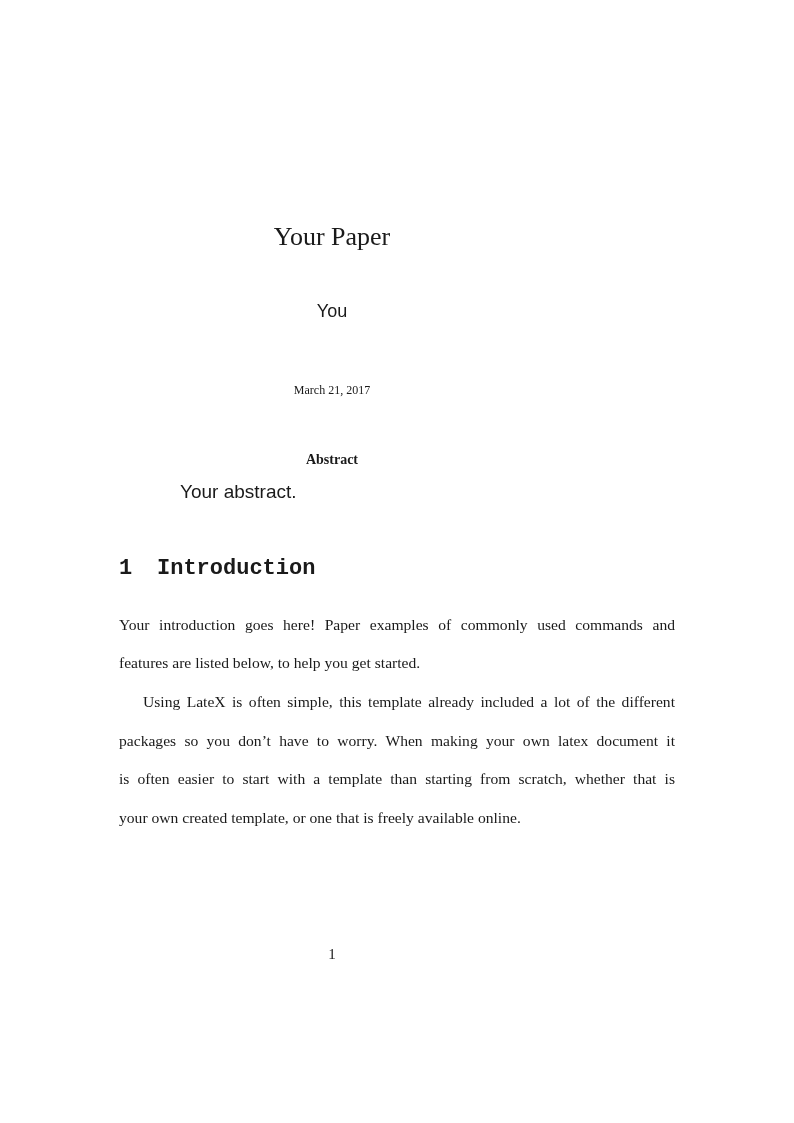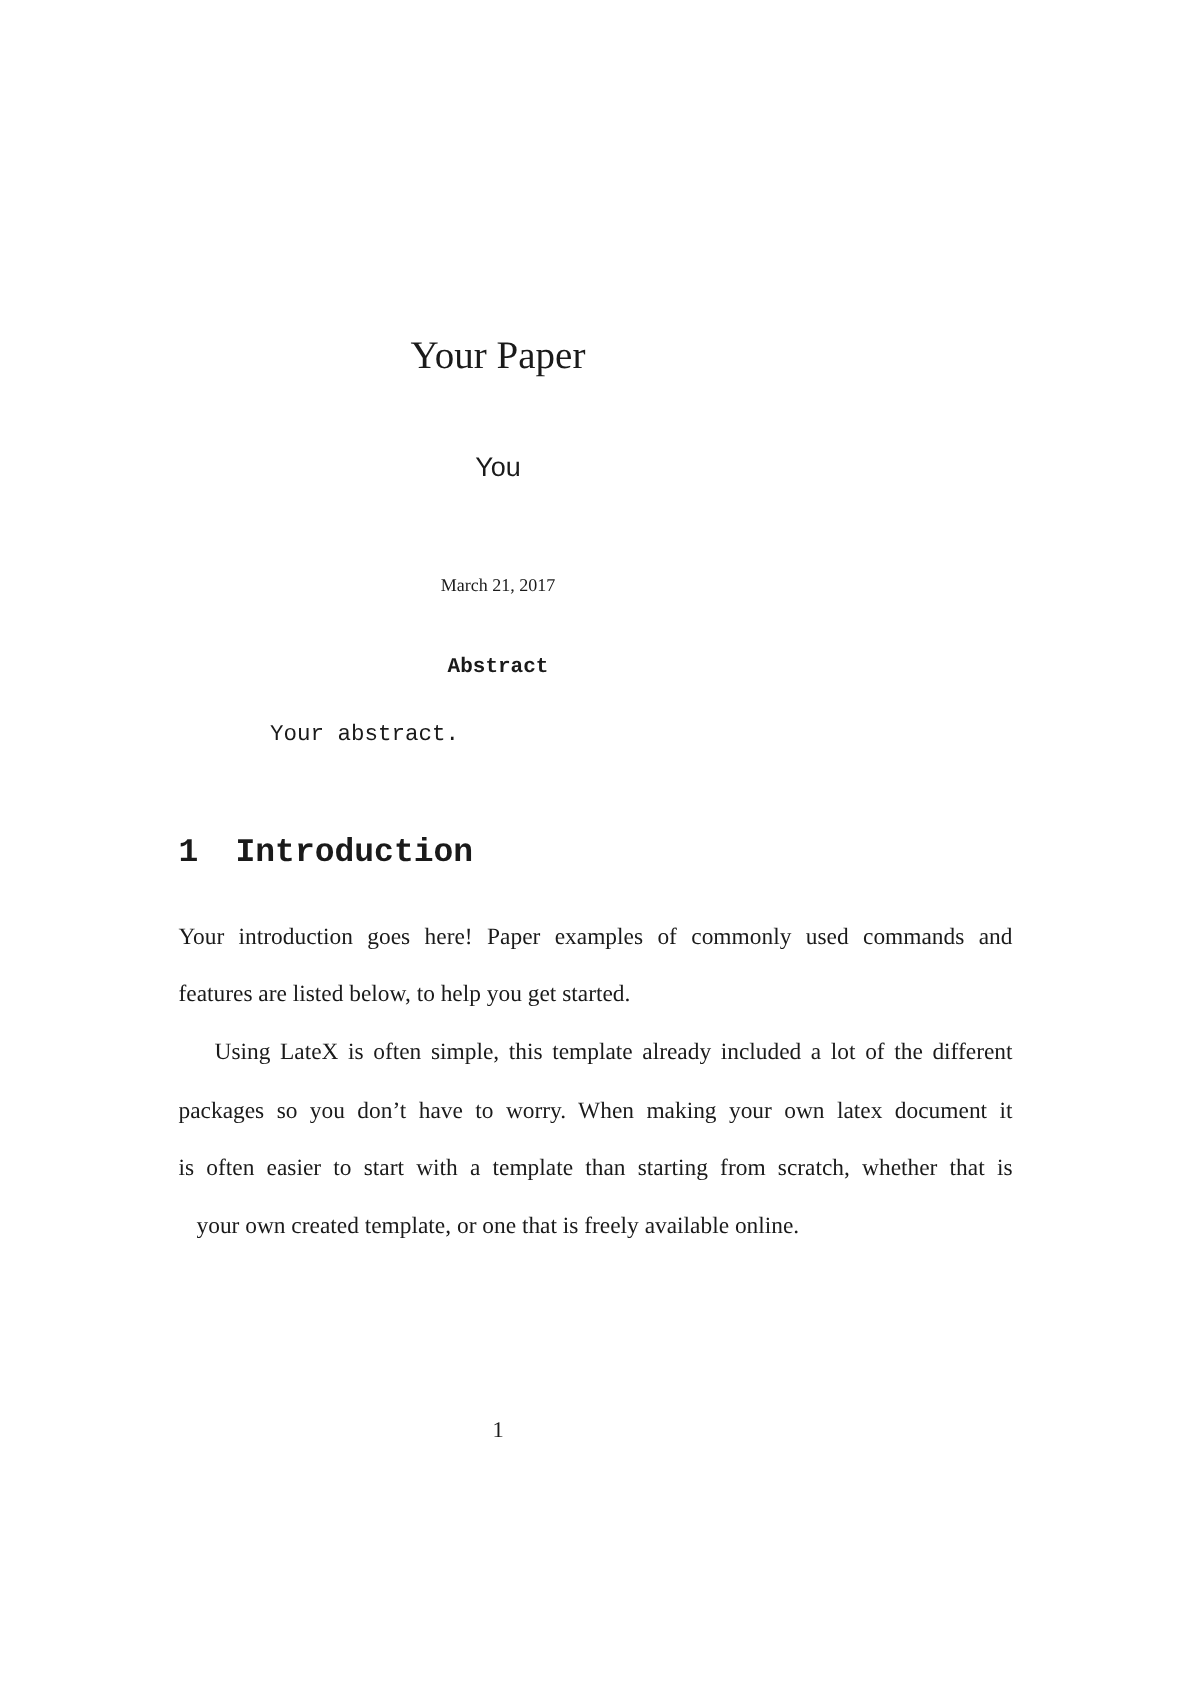--- a/index.html
+++ b/index.html
@@ -6,22 +6,22 @@
     body {
       width: 794px; height: 1123px; position: relative; overflow: hidden;
       font-family: "DejaVu Serif", "Liberation Serif", serif;
       color: #1a1a1a;
     }
     .abs { position: absolute; white-space: nowrap; }
     .center { left: 0; width: 664px; text-align: center; }
     #title { top: 222px; font-size: 26px; font-family: "Liberation Serif", serif; }
     #author { top: 301px; font-size: 18px; font-family: Liberation Sans, sans-serif; }
     #date { top: 355px; font-size: 12px; font-family: "Liberation Serif", serif; margin-top: 28px; }
-    #abstract-heading { top: 437px; font-size: 14px; font-weight: bold; font-family: Liberation Mono, monospace; }
-    #abstract-text { top: 481px; left: 180px; font-size: 15px; font-family: Liberation Mono, monospace; }
+    #abstract-heading { top: 452px; font-size: 14px; font-weight: bold; font-family: Liberation Serif, serif; }
+    #abstract-text { top: 481px; left: 180px; font-size: 19px; font-family: Liberation Sans, sans-serif; }
     #section-heading { top: 556px; left: 119px; font-size: 22px; font-weight: bold; font-family: Liberation Mono, monospace; }
     #section-heading .num { display: inline-block; width: 38px; }
     .line {
       left: 119px; width: 556px; font-size: 15.6px;
       font-family: "Liberation Serif", serif;
       text-align: justify; text-align-last: justify;
     }
     .line.last { text-align-last: left; font-family: Liberation Serif, serif; }
     .line.indent { left: 143px; width: 532px; }
     #page-number { top: 946px; font-size: 15px; font-family: "Liberation Serif", serif; }
@@ -40,16 +40,16 @@
   <div id="section-heading" class="abs">
     <span class="num">1</span><span>Introduction</span>
   </div>
 
   <div class="abs line" style="top:616px;">Your introduction goes here!  Paper examples of commonly used commands and</div>
   <div class="abs line last" style="top:654px;">features are listed below, to help you get started.</div>
 
   <div class="abs line indent" style="top:693px;">Using LateX is often simple, this template already included a lot of the different</div>
   <div class="abs line" style="top:732px;">packages so you don’t have to worry.  When making your own latex document it</div>
   <div class="abs line" style="top:770px;">is often easier to start with a template than starting from scratch, whether that is</div>
-  <div class="abs line last" style="top:809px;margin-left:12px;">your own created template, or one that is freely available online.</div>
+  <div class="abs line last" style="top:809px;">your own created template, or one that is freely available online.</div>
 
   <div id="page-number" class="abs center">1</div>
 </div>
 
 </body></html>

